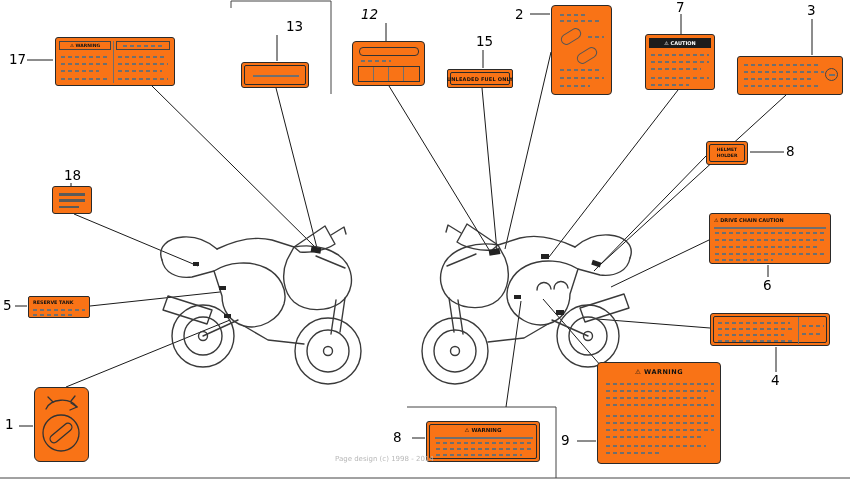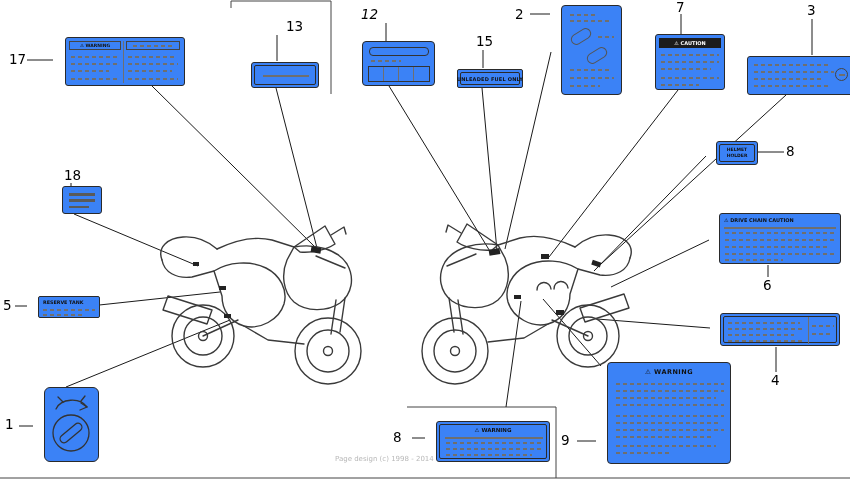--- a/index.html
+++ b/index.html
@@ -1,19 +1,19 @@
 <!DOCTYPE html>
 <html><head>
 <meta charset="utf-8">
 <style>
   * { margin:0; padding:0; box-sizing:border-box; }
   html,body { background:#ffffff; font-family:"DejaVu Sans", sans-serif; }
   #stage { position:relative; width:850px; height:487px; background:#fff; overflow:hidden; }
   #stage > svg { position:absolute; left:0; top:0; }
-  .lab { position:absolute; border:1.2px solid #2a2a2a; border-radius:3px; background:#3b82f6;margin-left:10px; }
+  .lab { position:absolute; border:1.2px solid #2a2a2a; border-radius:3px; background:#f97316; }
   .inner { position:absolute; inset:2px; border:1px solid #2a2a2a; border-radius:2px; }
   .dl { position:absolute; height:2px; background:repeating-linear-gradient(90deg,#6f6f6f 0 4px,transparent 4px 7px); }
   .sl { position:absolute; height:1.5px; background:#6f6f6f; }
   .vl { position:absolute; width:1px; background:#6f6f6f; }
   .bar { position:absolute; background:#5a5a5a; }
   .tire { position:absolute; border:1.1px solid #555; border-radius:6px; }
   .num { position:absolute; font-size:13.5px; color:#000; line-height:1; }
   .tx { position:absolute; color:#111; font-weight:bold; white-space:nowrap; }
   .blackbar { position:absolute; background:#1c1c1c; color:#fff; display:flex; align-items:center; justify-content:center; font-weight:bold; overflow:hidden; }
   .hdrcell { position:absolute; border:1px solid #444; display:flex; align-items:center; justify-content:center; font-weight:bold; overflow:hidden; color:#111; }

